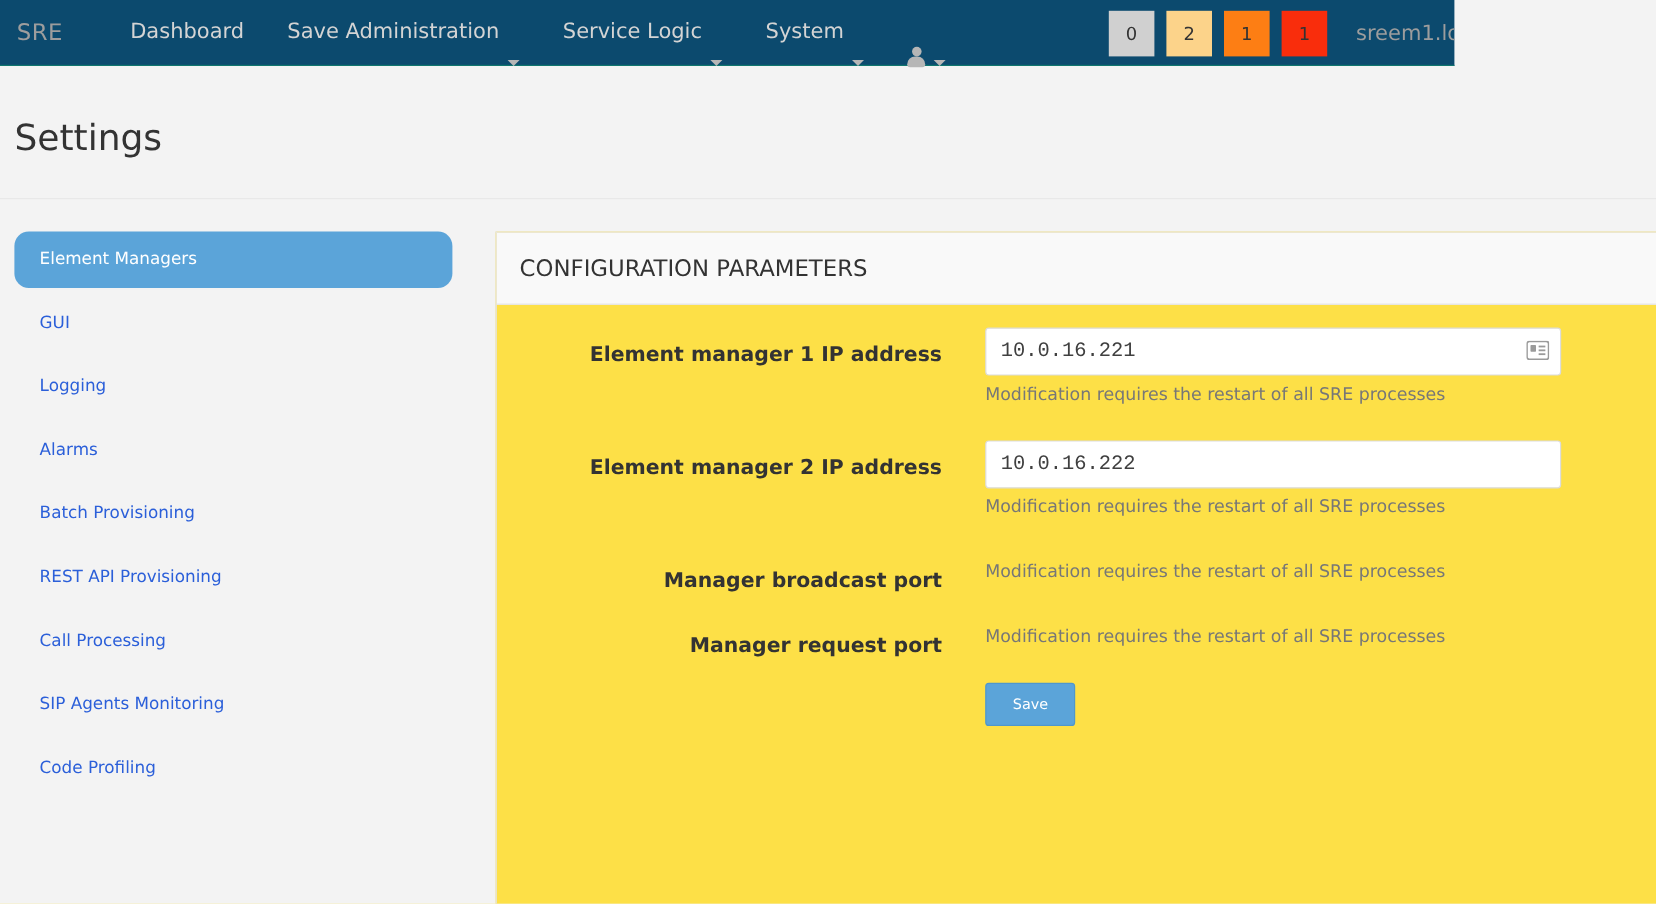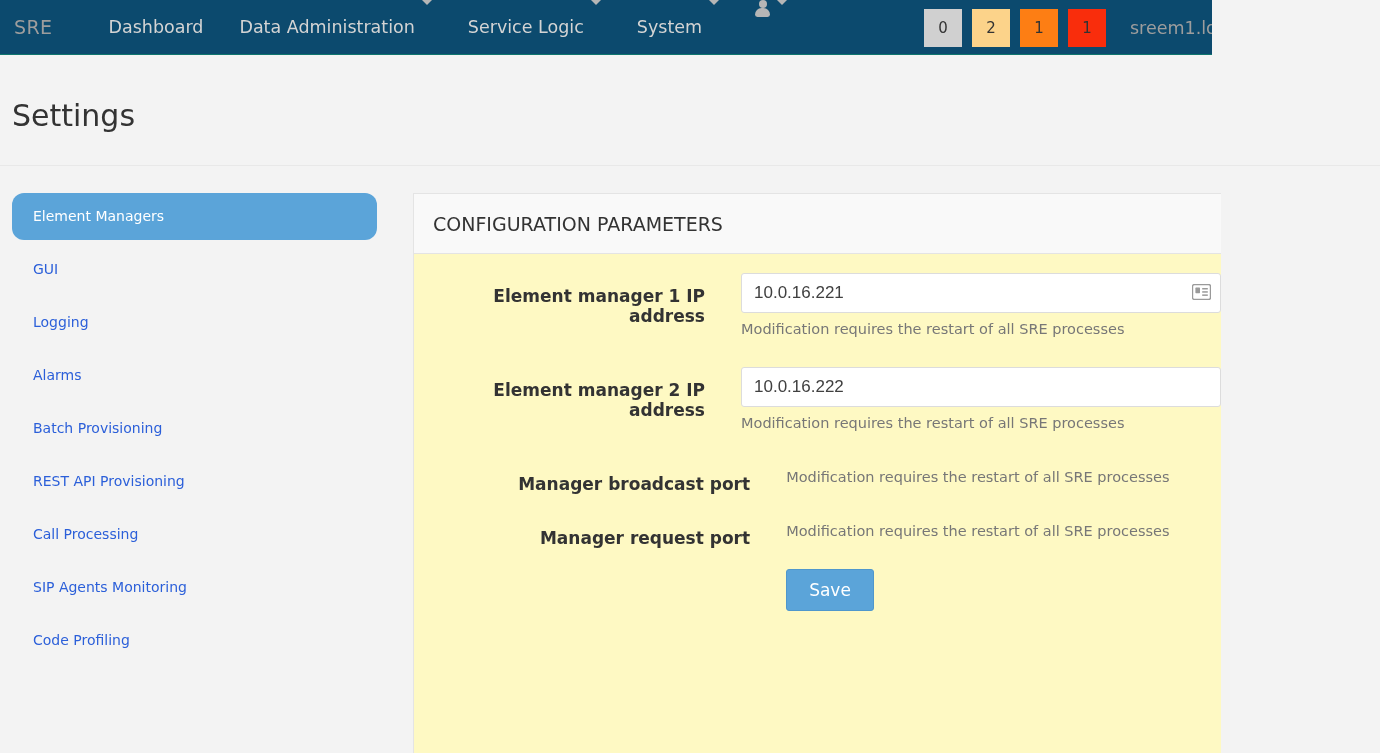--- a/index.html
+++ b/index.html
@@ -28,21 +28,21 @@
     letter-spacing: 0.4px;
   }
   .nav-link {
     color: #d4d4d4;
     font-size: 17.5px;
     padding: 0 18px;
     line-height: 55px;
     white-space: nowrap;
     cursor: pointer;
     display: flex;
-    align-items: flex-start;
+    align-items: flex-end;
     height: 55px;
   }
   .caret {
     display: inline-block;
     width: 0; height: 0;
     margin-left: 7px;
     border-left: 5px solid transparent;
     border-right: 5px solid transparent;
     border-top: 5px solid #b6b6b6;
   }
@@ -126,23 +126,23 @@
   }
   .side-item.active {
     background: #5ba4d9;
     color: #ffffff;
   }
 
   
   #panel {
     position: absolute;
     left: 413px; top: 193px;
-    width: 808px;
+    width: 967px;
     height: 560px;
-    background: #fef9c3;
+    background: #fde047;
     border: 1px solid #e4e4e4;
     border-right: none;
     border-bottom: none;
   }
   #panel-header {
     height: 60px;
     background: #f9f9f9;
     border-bottom: 1px solid #e4e4e4;
     display: flex;
     align-items: center;
@@ -180,58 +180,58 @@
     width: 480px;
   }
   .text-input {
     width: 480px;
     height: 40px;
     border: 1px solid #dcdcdc;
     border-radius: 3px;
     padding: 0 12px;
     font-size: 17px;
     color: #404040;
-    font-family: Liberation Sans, sans-serif;
+    font-family: Liberation Mono, monospace;
     background: #fff;
     outline: none;
   }
   .autofill-icon {
     position: absolute;
     right: 10px; top: 11px;
     width: 19px; height: 16px;
     cursor: pointer;
   }
   .help-text {
     font-size: 14.5px;
     color: #777777;
     margin-top: 8px;
     margin-bottom: 24px;
   }
   #save-button {
     background: #5ba4d9;
     border: 1px solid #4f97cc;
     color: #ffffff;
-    font-size: 17px;
+    font-size: 12px;
     padding: 10px 22px;
     border-radius: 3px;
     cursor: pointer;
     font-family: "DejaVu Sans", "Liberation Sans", sans-serif;
   }
 </style>
 </head>
 <body>
 
 <div id="navbar">
   <div id="brand">SRE</div>
   <div id="nav-links" style="display: flex; align-items: center;">
       <div class="nav-link">
         <span>Dashboard</span>
       </div>
       <div class="nav-link">
-        <span>Data Administration</span>
+        <span>Save Administration</span>
         <span class="caret"></span>
       </div>
       <div class="nav-link">
         <span>Service Logic</span>
         <span class="caret"></span>
       </div>
       <div class="nav-link">
         <span>System</span>
         <span class="caret"></span>
       </div>

